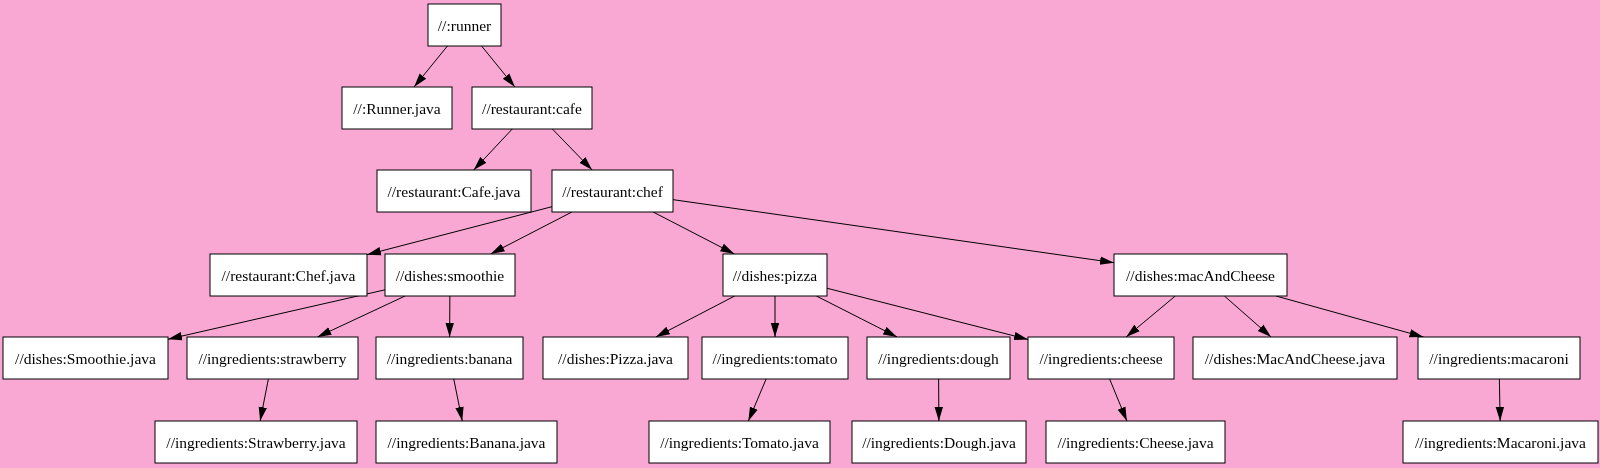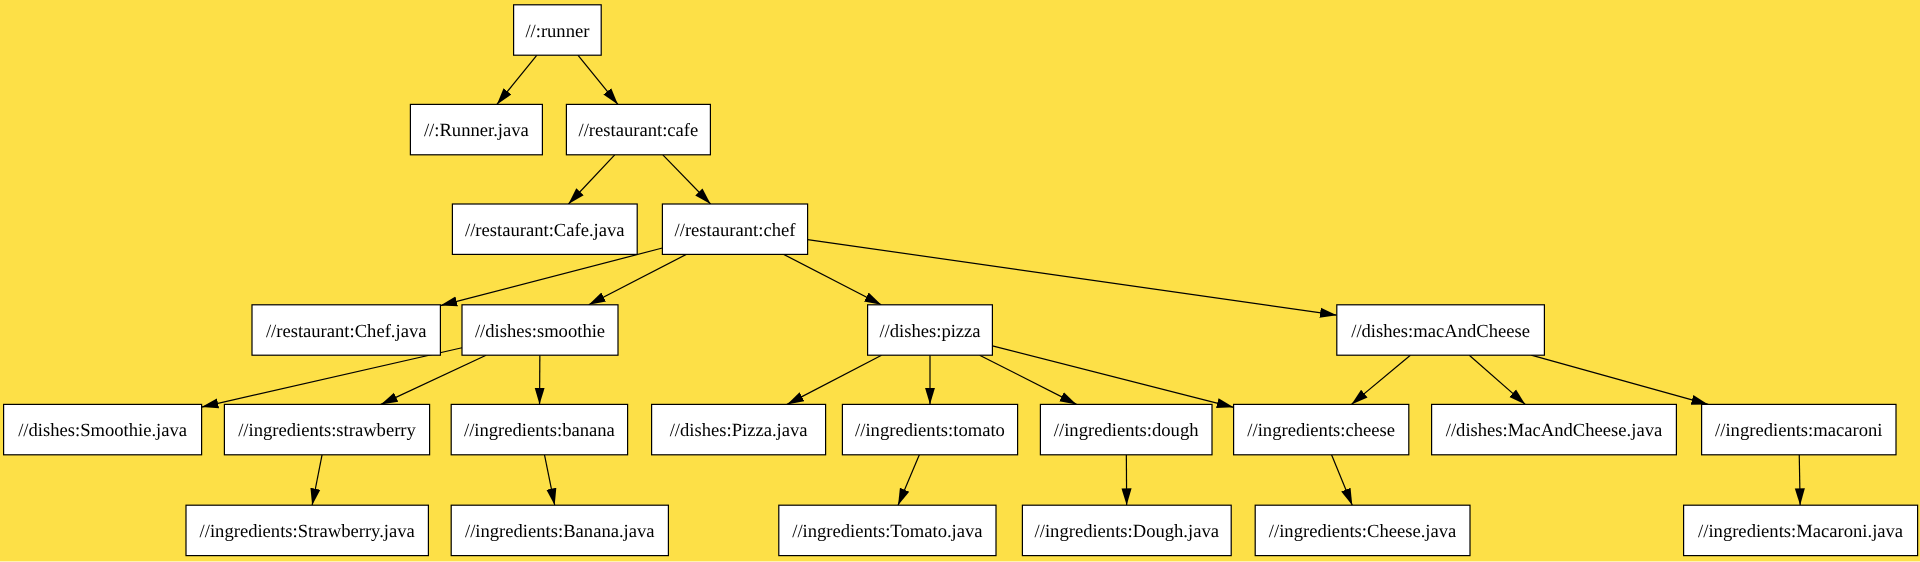--- a/index.html
+++ b/index.html
@@ -4,21 +4,21 @@
 <style>
   html, body {
     margin: 0;
     padding: 0;
     background: #ffffff;
   }
   .canvas {
     position: relative;
     width: 1600px;
     height: 468px;
-    background: #fde047;
+    background: #f9a8d4;
     overflow: hidden;
   }
   svg text {
     font-family: "Liberation Serif", "DejaVu Serif", serif;
     font-size: 15.5px;
     fill: #000000;
   }
   svg rect.node-box {
     fill: #ffffff;
     stroke: #000000;

